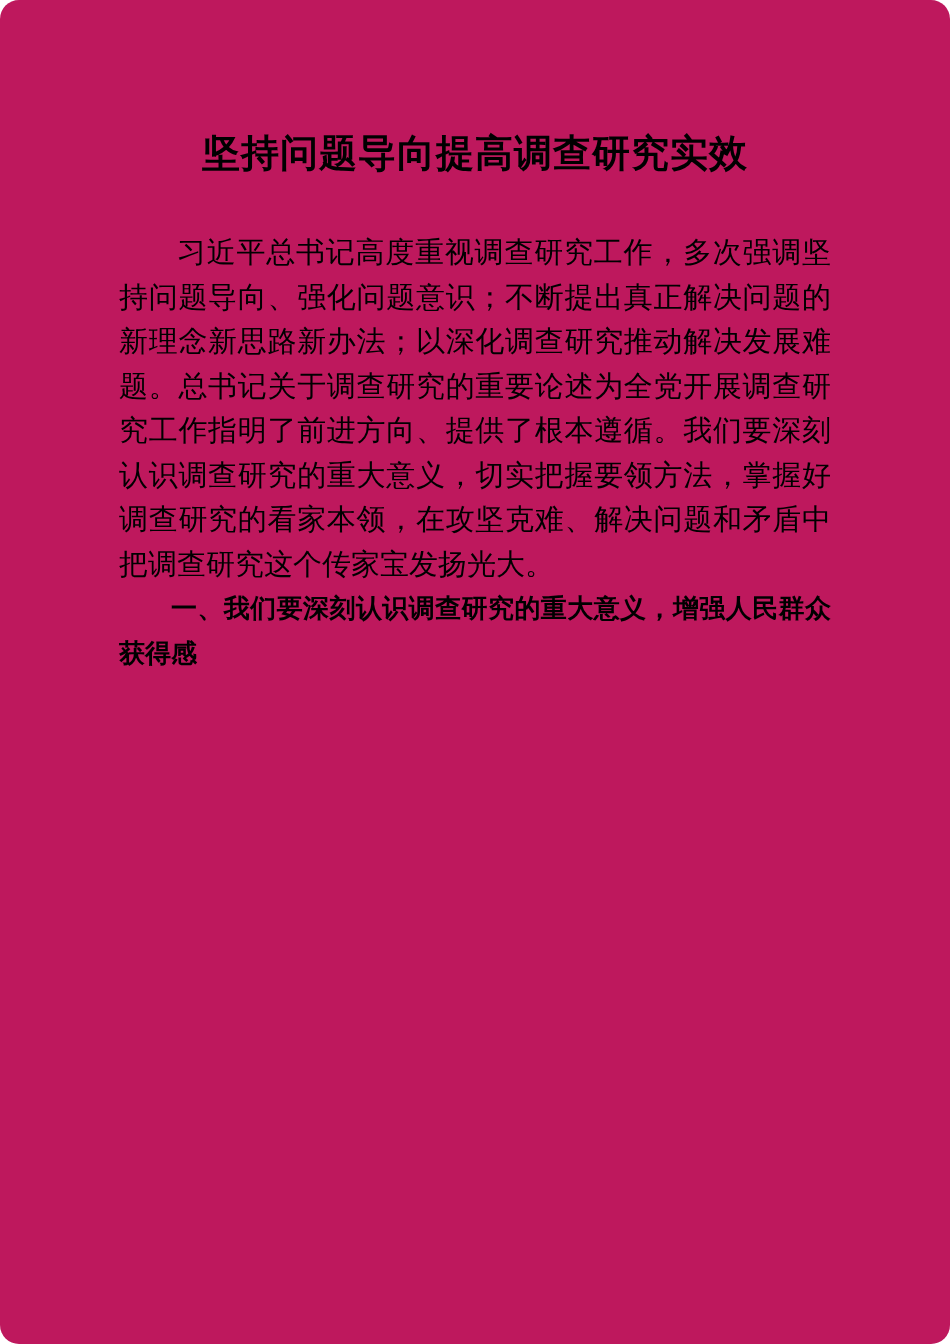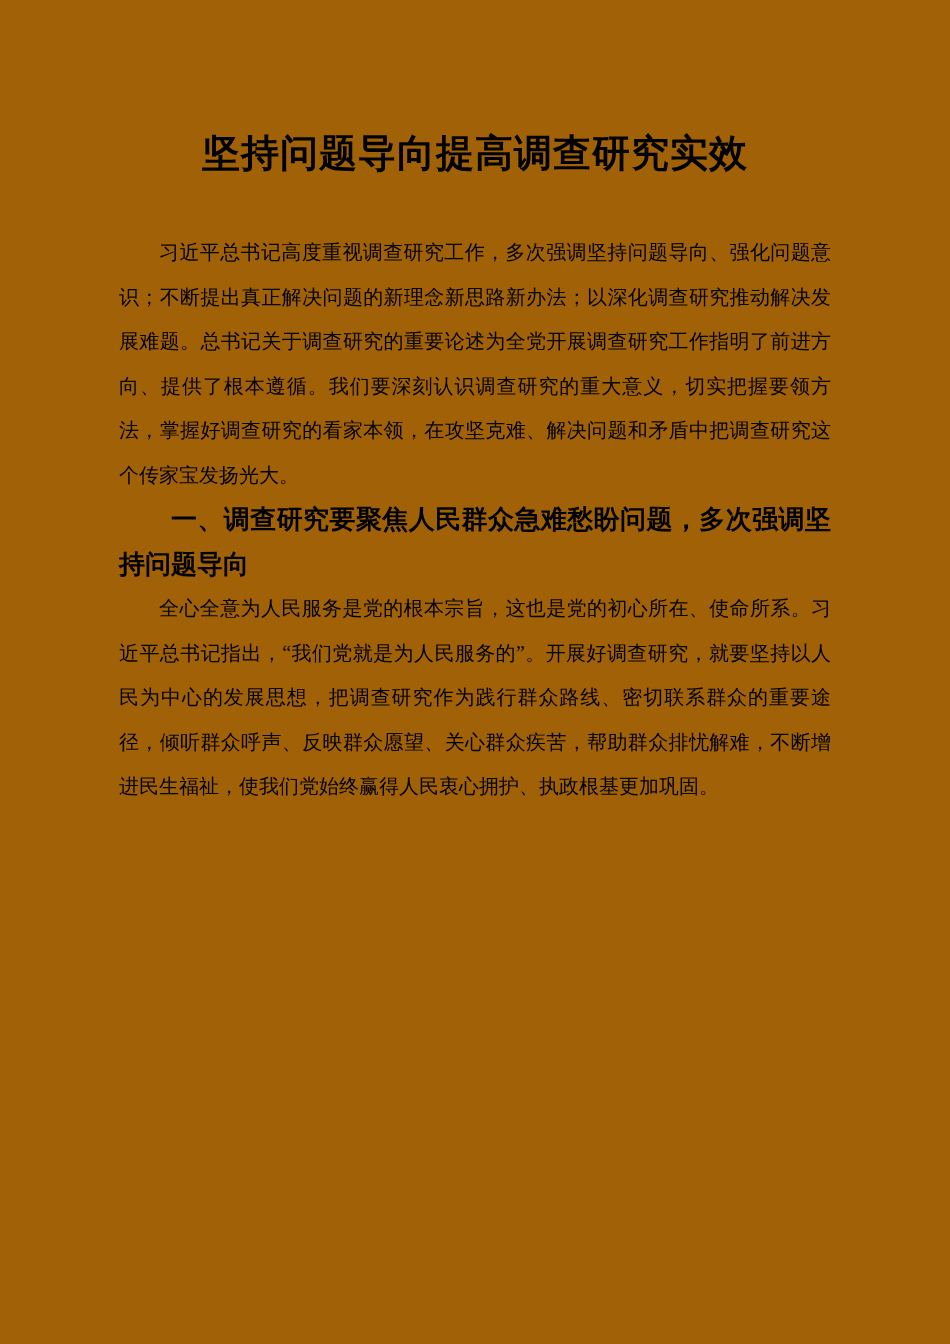--- a/index.html
+++ b/index.html
@@ -11,36 +11,37 @@
     width: 950px;
     height: 1344px;
     overflow: hidden;
     color: #000000;
   }
   .page {
     box-sizing: border-box;
     width: 950px;
     height: 1344px;
     padding: 126px 119px 0 119px;
-    background: #a16207;
+    background: #be185d;
+    border-radius: 19px;
   }
   .doc-title {
     margin: 0 0 50px 0;
     font-family: "Liberation Serif", "DejaVu Serif", serif;
     font-size: 38px;
     line-height: 54px;
     font-weight: 700;
     text-align: center;
     letter-spacing: 1px;
     color: #000000;
   }
   .para {
     margin: 0;
     font-family: "Liberation Serif", "DejaVu Serif", serif;
-    font-size: 20px;
+    font-size: 29px;
     line-height: 44.5px;
     font-weight: 400;
     text-align: justify;
     text-justify: inter-ideograph;
     text-indent: 2em;
     color: #000000;
     word-break: break-all;
   }
   .section-heading {
     margin: 0;
@@ -56,17 +57,16 @@
   }
 </style>
 </head>
 <body>
 
 <div class="page">
   <h1 class="doc-title">坚持问题导向提高调查研究实效</h1>
 
   <p class="para">习近平总书记高度重视调查研究工作，多次强调坚持问题导向、强化问题意识；不断提出真正解决问题的新理念新思路新办法；以深化调查研究推动解决发展难题。总书记关于调查研究的重要论述为全党开展调查研究工作指明了前进方向、提供了根本遵循。我们要深刻认识调查研究的重大意义，切实把握要领方法，掌握好调查研究的看家本领，在攻坚克难、解决问题和矛盾中把调查研究这个传家宝发扬光大。</p>
 
-  <h2 class="section-heading">一、调查研究要聚焦人民群众急难愁盼问题，多次强调坚持问题导向</h2>
+  <h2 class="section-heading">一、我们要深刻认识调查研究的重大意义，增强人民群众获得感</h2>
 
-  <p class="para">全心全意为人民服务是党的根本宗旨，这也是党的初心所在、使命所系。习近平总书记指出，“我们党就是为人民服务的”。开展好调查研究，就要坚持以人民为中心的发展思想，把调查研究作为践行群众路线、密切联系群众的重要途径，倾听群众呼声、反映群众愿望、关心群众疾苦，帮助群众排忧解难，不断增进民生福祉，使我们党始终赢得人民衷心拥护、执政根基更加巩固。</p>
 
 </div>
 
 </body></html>

